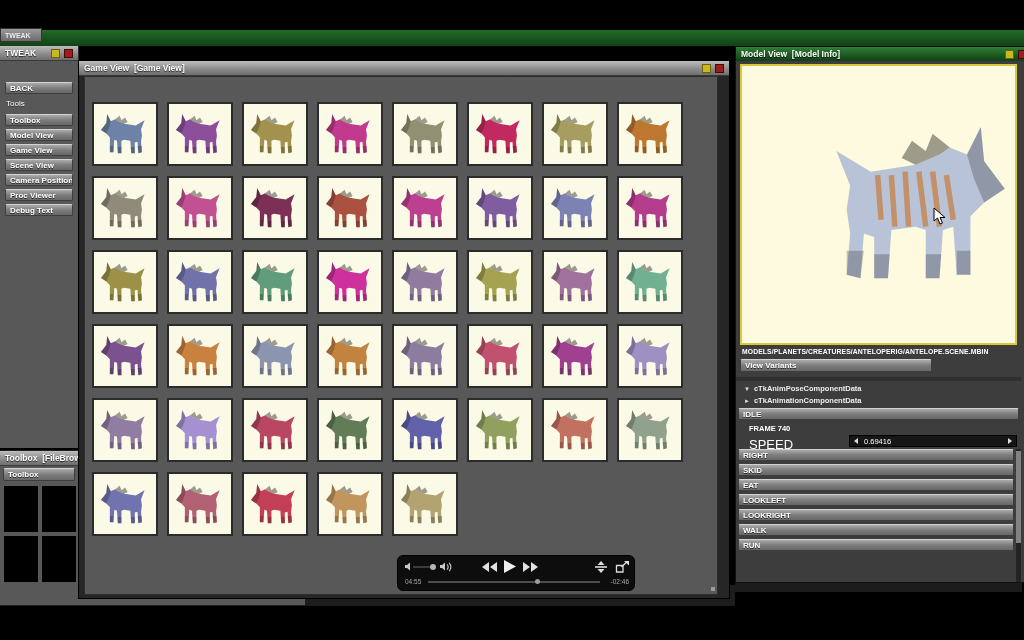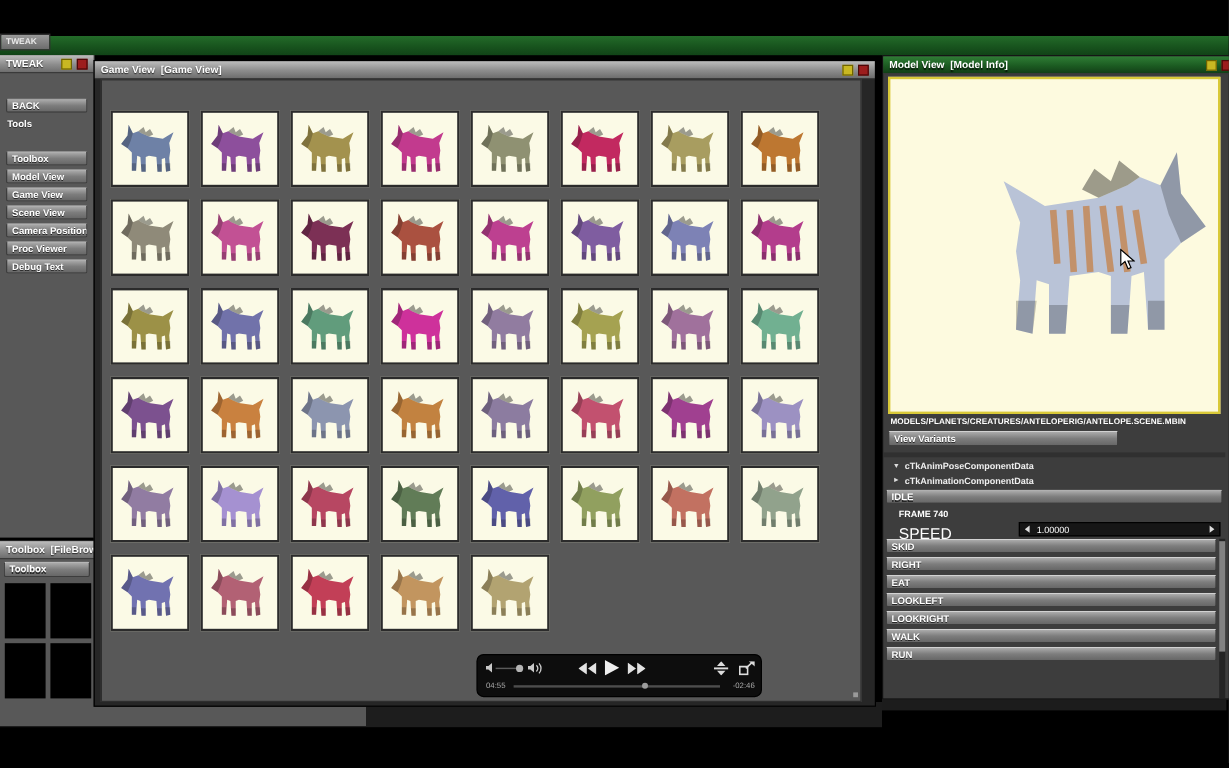--- a/index.html
+++ b/index.html
@@ -29,28 +29,28 @@
              background:linear-gradient(#236b29,#17521d 60%,#114317)}
   #top-tab{left:0;top:28px;width:42px;height:14px;
            background:linear-gradient(#9a9a9a,#6c6c6c);border:1px solid #333;
            color:#e8e8e8;font-size:7px;font-weight:bold;line-height:13px;padding-left:4px;
            box-sizing:border-box}
   #bottom-band{left:0;top:585px;width:735px;height:21px;background:#1d1d1d}
   #bottom-band-right{left:735px;top:583px;width:287px;height:9px;background:#1c1c1c}
 
   #tweak-win{left:0;top:46px;width:78px;height:402px;background:#585858;border-right:1px solid #2c2c2c}
   #tweak-body{padding:21px 5px 0 5px}
-  #tools-label{color:#fff;font-size:8px;font-weight:bold;text-shadow:0 1px 0 #333;margin:5px 1px 18px 1px}
+  #tools-label{color:#fff;font-size:8px;font-weight:normal;text-shadow:0 1px 0 #333;margin:5px 1px 6px 1px}
 
   #fb-win{left:0;top:450px;width:305px;height:154px;background:#585858;border-top:1px solid #222}
   #fb-thumbs{position:absolute;left:4px;top:35px;display:grid;
              grid-template-columns:34px 34px;grid-auto-rows:46px;gap:4px}
   .thumb{background:#000}
 
-  #gameview-win{left:78px;top:50px;width:652px;height:539px;background:#262626;border:1px solid #000;box-sizing:border-box}
+  #gameview-win{left:78px;top:60px;width:652px;height:539px;background:#262626;border:1px solid #000;box-sizing:border-box}
   #procviewer-win{left:5px;top:15px;width:634px;height:519px;background:#585858;border:1px solid #2e2e2e;box-sizing:border-box}
   #creature-grid{left:7px;top:25px;display:grid;grid-template-columns:repeat(8,66px);
                  grid-auto-rows:64px;column-gap:9px;row-gap:10px}
   .cell{background:#fbfae6;border:2px solid #2b2b2b;box-sizing:border-box;
         display:flex;align-items:center;justify-content:center}
   #resize-grip{left:626px;top:510px;width:4px;height:4px;background:#9a9a9a}
 
   
   #playbar{left:312px;top:478px;width:236px;height:34px;background:rgba(8,8,8,.94);
            border-radius:6px;border:1px solid #000}
@@ -453,27 +453,27 @@
   <div id="idle-btn" class="btn abs">IDLE</div>
 
   <div id="frame-row" class="abs">
     <span>FRAME</span>
     <span>740</span>
   </div>
 
   <div id="speed-label" class="abs">SPEED</div>
   <div id="speed-spinner" class="abs">
     <span class="spin-arrow spin-left"></span>
-    <span>1.00000</span>
+    <span>0.69416</span>
     <span class="spin-arrow spin-right"></span>
   </div>
 
   <div id="anim-list" class="abs">
+      <div class="btn anim-btn">RIGHT</div>
       <div class="btn anim-btn">SKID</div>
-      <div class="btn anim-btn">RIGHT</div>
       <div class="btn anim-btn">EAT</div>
       <div class="btn anim-btn">LOOKLEFT</div>
       <div class="btn anim-btn">LOOKRIGHT</div>
       <div class="btn anim-btn">WALK</div>
       <div class="btn anim-btn">RUN</div>
     </div>
   <div id="anim-scrollbar" class="abs">
     <div id="anim-scroll-thumb"></div>
   </div>
 </div>

